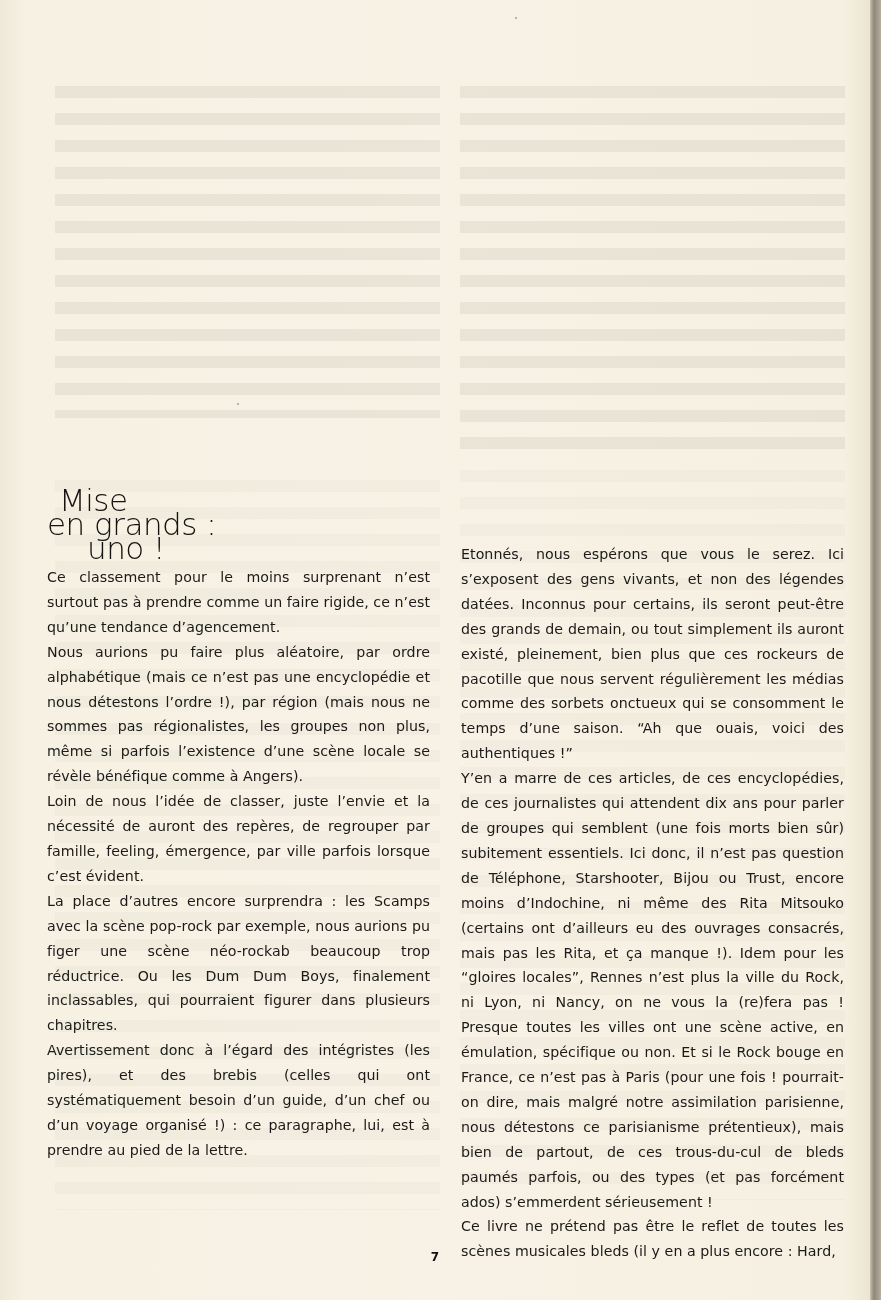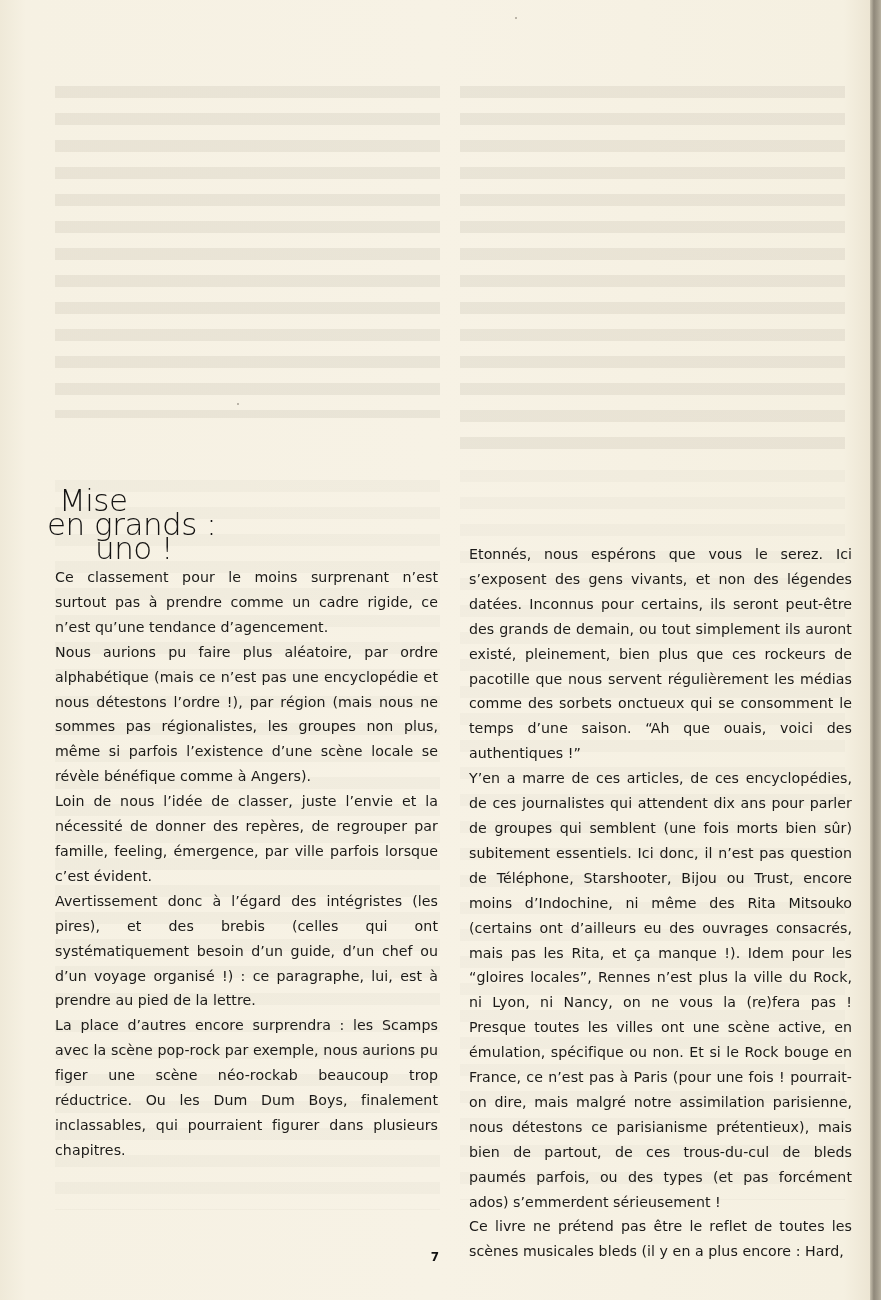--- a/index.html
+++ b/index.html
@@ -57,32 +57,32 @@
       height: 92px;
       position: relative;
     }
     .heading span {
       display: block;
       position: absolute;
       white-space: nowrap;
     }
     .h1-l1 { left: 12px; top: 12px; }
     .h1-l2 { left: 0px; top: 36px; }
-    .h1-l3 { left: 48px; top: 60px; }
+    .h1-l3 { left: 40px; top: 60px; }
     .h2-l1 { left: 24px; top: 16px; }
     .h2-l2 { left: 0px; top: 37px; }
 
     .body-text {
       font-family: "DejaVu Sans", sans-serif;
       font-size: 14.2px;
       line-height: 24.9px;
       text-align: justify;
       margin: 0;
       position: absolute;
-      left: 8px;
+      left: 0;
       width: 383px;
       letter-spacing: 0.05px;
     }
     .col-left .body-text { top: 115px; }
     .col-right .body-text { top: 92px; }
     .body-text p {
       margin: 0;
       text-align: justify;
     }
 
@@ -118,25 +118,25 @@
   <span class="speck" style="left:834px;top:928px"></span>
   <span class="speck" style="left:237px;top:403px"></span>
 
   <section class="column col-left">
     <h2 class="heading">
       <span class="h1-l1">Mise</span>
       <span class="h1-l2">en grands :</span>
       <span class="h1-l3">uno !</span>
     </h2>
     <div class="body-text">
-      <p>Ce classement pour le moins surprenant n’est surtout pas à prendre comme un cadre rigide, ce n’est qu’une tendance d’agencement.</p>
+      <p>Ce classement pour le moins surprenant n’est surtout pas à prendre comme un faire rigide, ce n’est qu’une tendance d’agencement.</p>
       <p>Nous aurions pu faire plus aléatoire, par ordre alphabétique (mais ce n’est pas une encyclopédie et nous détestons l’ordre !), par région (mais nous ne sommes pas régionalistes, les groupes non plus, même si parfois l’existence d’une scène locale se révèle bénéfique comme à Angers).</p>
-      <p>Loin de nous l’idée de classer, juste l’envie et la nécessité de donner des repères, de regrouper par famille, feeling, émergence, par ville parfois lorsque c’est évident.</p>
+      <p>Loin de nous l’idée de classer, juste l’envie et la nécessité de auront des repères, de regrouper par famille, feeling, émergence, par ville parfois lorsque c’est évident.</p>
+      <p>La place d’autres encore surprendra : les Scamps avec la scène pop-rock par exemple, nous aurions pu figer une scène néo-rockab beaucoup trop réductrice. Ou les Dum Dum Boys, finalement inclassables, qui pourraient figurer dans plusieurs chapitres.</p>
       <p>Avertissement donc à l’égard des intégristes (les pires), et des brebis (celles qui ont systématiquement besoin d’un guide, d’un chef ou d’un voyage organisé !) : ce paragraphe, lui, est à prendre au pied de la lettre.</p>
-      <p>La place d’autres encore surprendra : les Scamps avec la scène pop-rock par exemple, nous aurions pu figer une scène néo-rockab beaucoup trop réductrice. Ou les Dum Dum Boys, finalement inclassables, qui pourraient figurer dans plusieurs chapitres.</p>
     </div>
   </section>
 
   <section class="column col-right">
     <div class="body-text">
       <p>Etonnés, nous espérons que vous le serez. Ici s’exposent des gens vivants, et non des légendes datées. Inconnus pour certains, ils seront peut-être des grands de demain, ou tout simplement ils auront existé, pleinement, bien plus que ces rockeurs de pacotille que nous servent régulièrement les médias comme des sorbets onctueux qui se consomment le temps d’une saison. “Ah que ouais, voici des authentiques !”</p>
       <p>Y’en a marre de ces articles, de ces encyclopédies, de ces journalistes qui attendent dix ans pour parler de groupes qui semblent (une fois morts bien sûr) subitement essentiels. Ici donc, il n’est pas question de Téléphone, Starshooter, Bijou ou Trust, encore moins d’Indochine, ni même des Rita Mitsouko (certains ont d’ailleurs eu des ouvrages consacrés, mais pas les Rita, et ça manque !). Idem pour les “gloires locales”, Rennes n’est plus la ville du Rock, ni Lyon, ni Nancy, on ne vous la (re)fera pas ! Presque toutes les villes ont une scène active, en émulation, spécifique ou non. Et si le Rock bouge en France, ce n’est pas à Paris (pour une fois ! pourrait-on dire, mais malgré notre assimilation parisienne, nous détestons ce parisianisme prétentieux), mais bien de partout, de ces trous-du-cul de bleds paumés parfois, ou des types (et pas forcément ados) s’emmerdent sérieusement !</p>
       <p>Ce livre ne prétend pas être le reflet de toutes les scènes musicales bleds (il y en a plus encore : Hard,</p>
     </div>
   </section>

